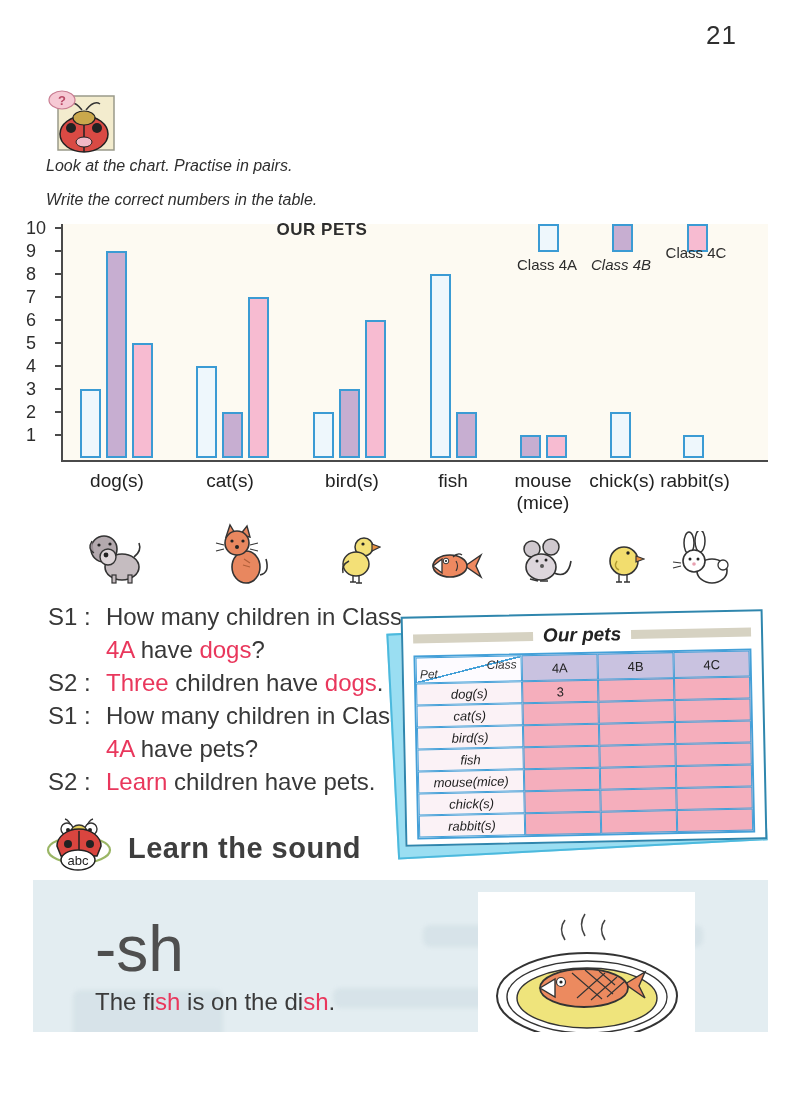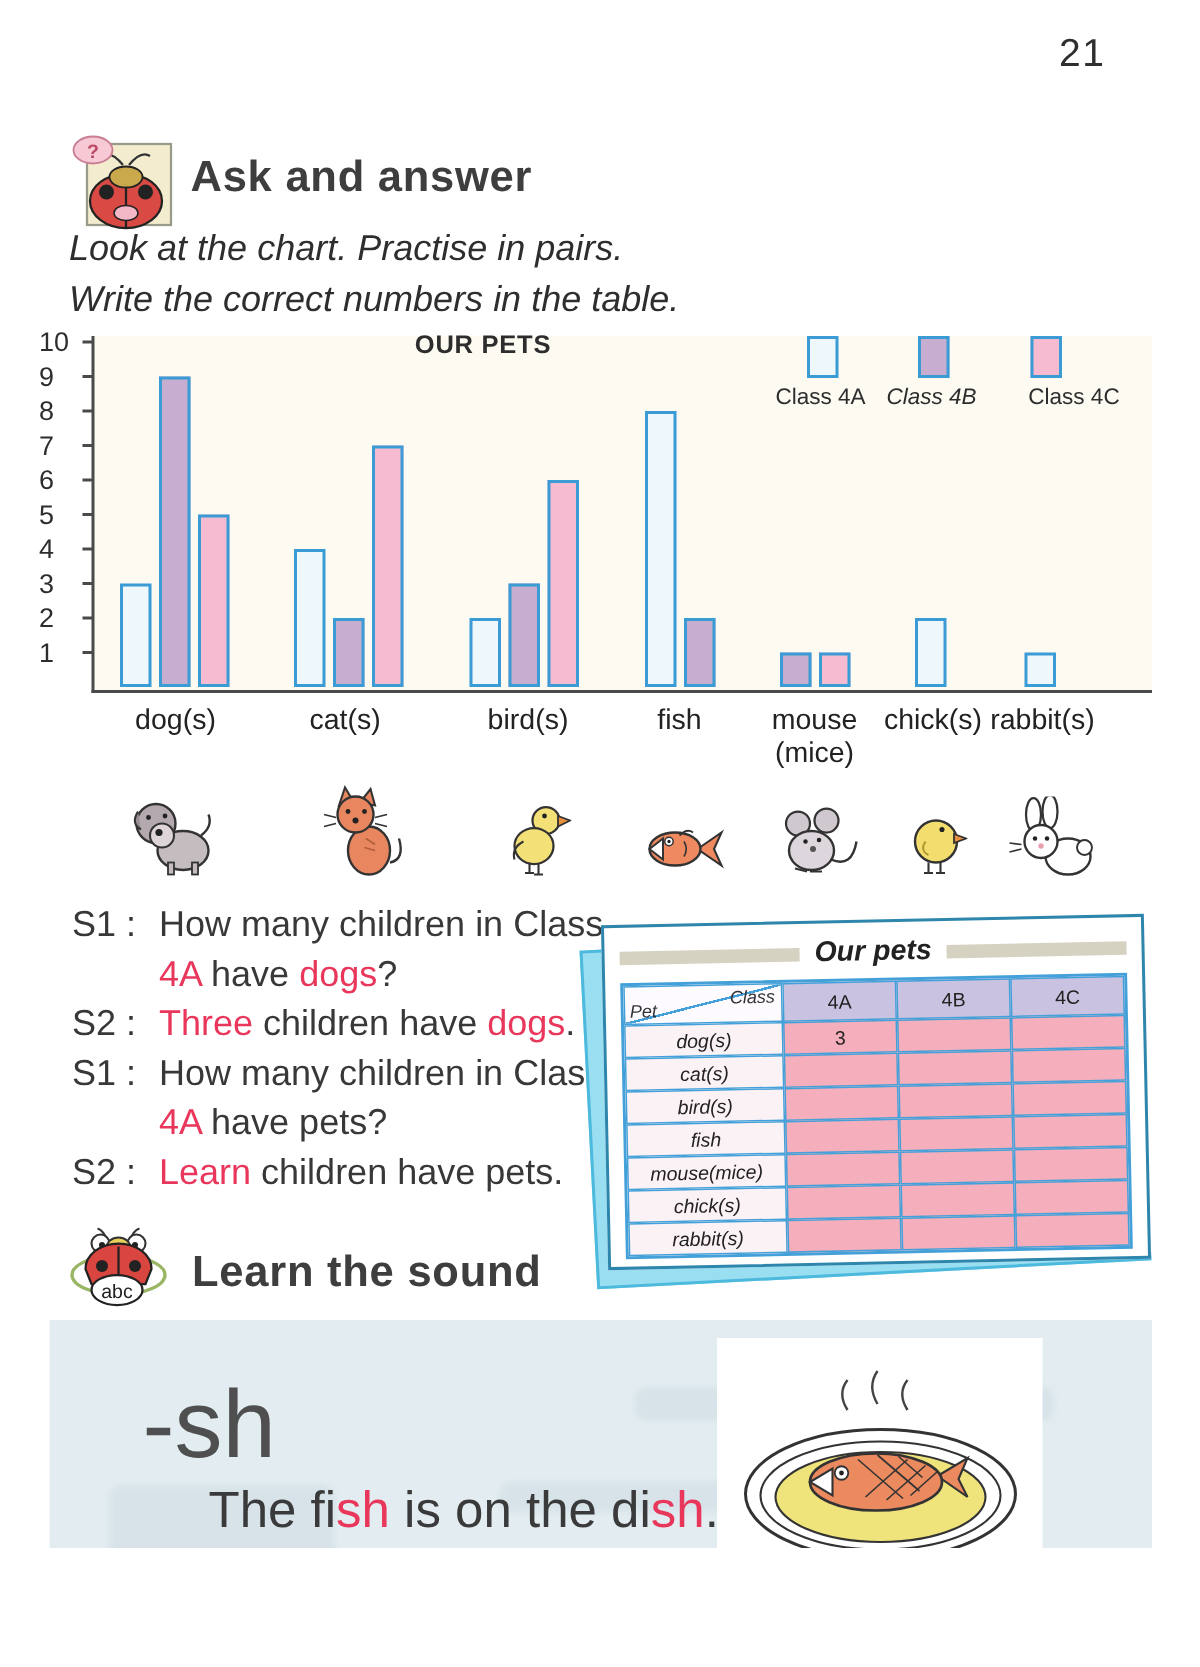--- a/index.html
+++ b/index.html
@@ -6,21 +6,21 @@
   #page{position:relative;width:800px;height:1032px;background:#ffffff;overflow:hidden;
         font-family:"Liberation Sans",sans-serif;color:#333;}
   .abs{position:absolute;}
   
   #page-number{left:706px;top:20px;font-size:26px;color:#2f2f2f;letter-spacing:1px;}
   
   .section-title{font-size:29px;font-weight:bold;color:var(--heading);letter-spacing:.5px;}
   #ask-title{left:127px;top:102px;}
   #learn-title{left:128px;top:832px;}
   
-  #instructions{left:46px;top:149px;font-size:24px;font-style:italic;color:#2e2e2e;line-height:34px;}
+  #instructions{left:46px;top:149px;font-size:16px;font-style:italic;color:#2e2e2e;line-height:34px;}
   
   #chart{left:0;top:218px;width:800px;height:300px;}
   #chart-bg{left:63px;top:6px;width:705px;height:236px;background:#fbf6e8;opacity:.55;}
   #y-axis-line{left:61px;top:6px;width:2px;height:238px;background:#4a4a4a;}
   #x-axis-line{left:61px;top:242px;width:707px;height:2px;background:#4a4a4a;}
   .ytick-label{position:absolute;width:30px;text-align:left;font-size:18px;color:#2d2d2d;}
   .ytick-mark{position:absolute;width:7px;height:2px;background:#4a4a4a;}
   .bar{position:absolute;box-sizing:border-box;border:2px solid var(--bar-border);}
   .cat-label{position:absolute;transform:translateX(-50%);font-size:19px;color:#222;
              text-align:center;white-space:pre-line;line-height:22px;}
@@ -52,21 +52,21 @@
   .cell.lbl{background:#fbf2f6;font-style:italic;}
   .cell.dat{background:var(--table-pink);}
   #corner-cell{position:relative;background:#fdfbff;height:24px;border:1px solid var(--grid-blue);
     background-image:linear-gradient(to bottom right,transparent 48.5%,var(--grid-blue) 48.5%,var(--grid-blue) 52%,transparent 52%);}
   #corner-class{position:absolute;right:4px;top:1px;font-size:12px;font-style:italic;}
   #corner-pet{position:absolute;left:3px;bottom:1px;font-size:12px;font-style:italic;}
   
   #sound-band{left:33px;top:880px;width:735px;height:198px;background:var(--band);}
   .ghost{position:absolute;background:rgba(145,170,185,.14);border-radius:8px;filter:blur(2px);}
   #sound-phoneme{left:95px;top:912px;font-size:64px;color:#4f4f4f;}
-  #sound-sentence{left:95px;top:988px;font-size:34px;color:#3a3a3a;margin-left:44px;}
+  #sound-sentence{left:95px;top:988px;font-size:24px;color:#3a3a3a;}
   #fish-card{left:478px;top:892px;width:217px;height:166px;background:#fff;display:flex;
              align-items:center;justify-content:center;}
 </style>
 </head>
 <body>
 
 <div id="page">
 
   <div class="abs" id="page-number">21</div>
 
@@ -78,21 +78,20 @@
       <ellipse cx="42" cy="46" rx="24" ry="18" fill="#d94a44" stroke="#222" stroke-width="1.5"></ellipse>
       <path d="M42 28 v36" stroke="#222" stroke-width="1.5"></path>
       <circle cx="29" cy="40" r="5" fill="#222"></circle>
         <circle cx="55" cy="40" r="5" fill="#222"></circle>
       <ellipse cx="42" cy="30" rx="11" ry="7" fill="#caa84c" stroke="#222" stroke-width="1.2"></ellipse>
       <ellipse cx="42" cy="54" rx="8" ry="5" fill="#f2b8c6" stroke="#222" stroke-width="1"></ellipse>
       <ellipse cx="20" cy="12" rx="13" ry="9" fill="#f6c9d4" stroke="#c97d92" stroke-width="1.2"></ellipse>
       <text x="20" y="17" text-anchor="middle" font-size="13" fill="#b94a66" font-weight="bold">?</text>
     </svg>
   </div>
-  <div class="abs section-title" id="ask-title">Ask and answer</div>
 
   <div class="abs" id="instructions">
     <div>Look at the chart. Practise in pairs.</div>
     <div>Write the correct numbers in the table.</div>
   </div>
 
   <div class="abs" id="chart">
     <div class="abs" id="chart-bg"></div>
     <div class="abs" id="y-axis-line"></div>
     <div class="abs" id="x-axis-line"></div>
@@ -139,21 +138,21 @@
 (mice)</div>
         <div class="bar" style="left: 610px; top: 194px; width: 21px; height: 46px; background: rgb(238, 247, 252);"></div>
         <div class="cat-label" style="left: 622px; top: 252px;">chick(s)</div>
         <div class="bar" style="left: 683px; top: 217px; width: 21px; height: 23px; background: rgb(238, 247, 252);"></div>
         <div class="cat-label" style="left: 695px; top: 252px;">rabbit(s)</div>
         <div class="legend-swatch" style="left: 538px; top: 6px; background: rgb(238, 247, 252);"></div>
         <div class="legend-label" style="left: 547px; top: 38px;">Class 4A</div>
         <div class="legend-swatch" style="left: 612px; top: 6px; background: rgb(199, 174, 209);"></div>
         <div class="legend-label" style="left: 621px; top: 38px; font-style: italic;">Class 4B</div>
         <div class="legend-swatch" style="left: 687px; top: 6px; background: rgb(247, 187, 209);"></div>
-        <div class="legend-label" style="left: 696px; top: 38px; margin-left: 20px;">Class 4C</div>
+        <div class="legend-label" style="left: 696px; top: 26px;">Class 4C</div>
       </div>
   </div>
 
   <div id="animals-row">
       <div class="animal" style="left: 84px; top: 527px; position: absolute;"><svg width="62" height="58" viewBox="0 0 62 58">
           <path d="M50 30 q8 -6 5 -14" stroke="#333" fill="none" stroke-width="1.6"></path>
           <ellipse cx="38" cy="40" rx="17" ry="13" fill="#c5bcc0" stroke="#333" stroke-width="1.6"></ellipse>
           <rect x="28" y="48" width="4" height="8" fill="#c5bcc0" stroke="#333" stroke-width="1.2"></rect>
           <rect x="44" y="48" width="4" height="8" fill="#c5bcc0" stroke="#333" stroke-width="1.2"></rect>
           <circle cx="20" cy="22" r="13" fill="#b3a9ae" stroke="#333" stroke-width="1.6"></circle>

